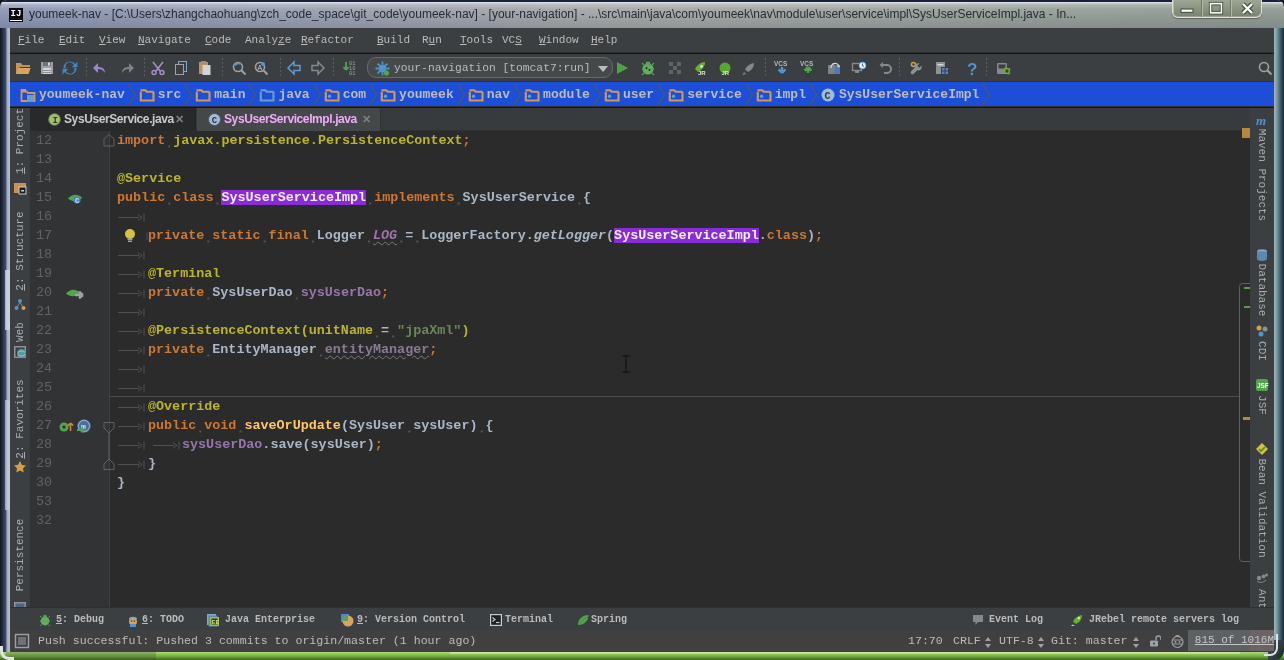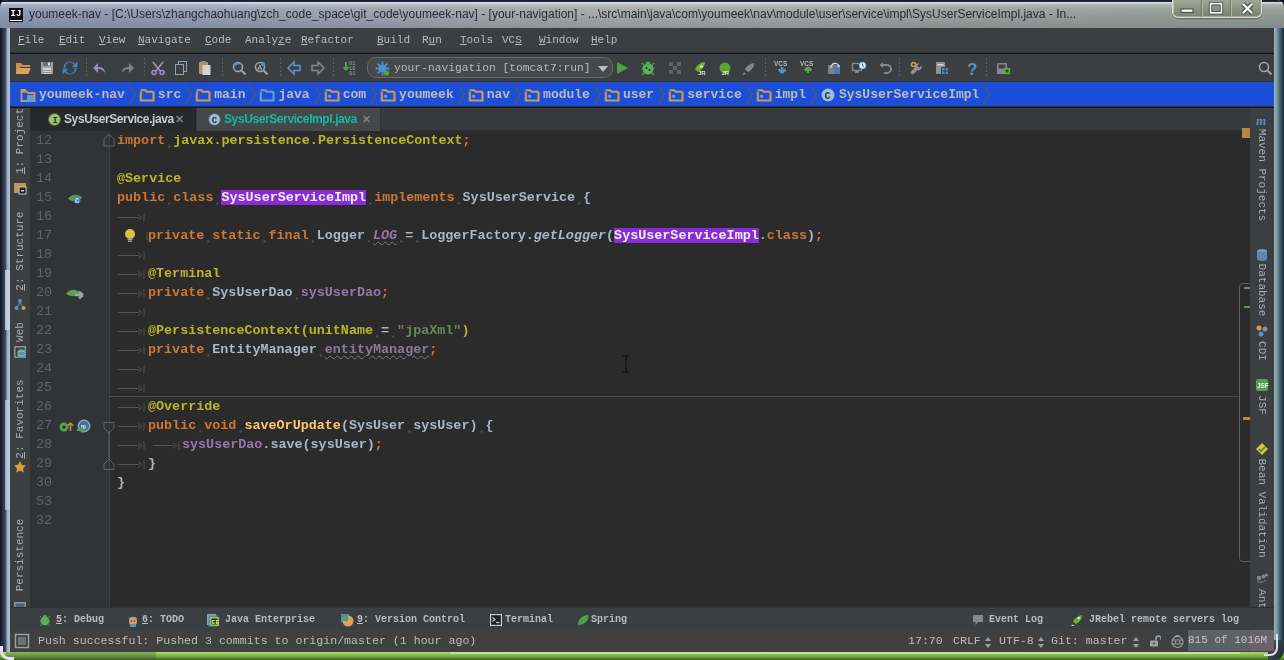--- a/index.html
+++ b/index.html
@@ -64,21 +64,21 @@
   .s { color:#6a8759; } .m { color:#ffc66d; }
   .hl { color:#eeeeee; background:#8a2bd8; }
   .it { font-style:italic; }
   .wavy { text-decoration:underline; text-decoration-style:wavy; text-decoration-color:#7a7a7a; text-decoration-thickness:1px; text-underline-offset:2px; }
   #bottombar { left:10px; top:607px; width:1264px; height:23px; background:#3c3f41; border-top:1px solid #2e3133; }
   #bottombar .bi { position:absolute; top:6px; color:#bbbbbb; font:bold 10px "Liberation Mono",monospace; white-space:pre; }
   #statusbar { left:10px; top:630px; width:1264px; height:22px; background:#404040; }
   #statusbar .si { position:absolute; color:#bbbbbb; font:11.6px "Liberation Mono",monospace; top:4px; white-space:pre; }
   #membox { position:absolute; left:1178px; top:0px; width:86px; height:21px; background:#5e6163; }
   #membox .fill { position:absolute; right:0; top:0; width:24px; height:21px; background:#6b6367; }
-  #membox .t { position:absolute; width:100%; text-align:left; color:#c3c6c8; font:11px/21px "Liberation Mono",monospace; }
+  #membox .t { position:absolute; width:100%; text-align:right; color:#c3c6c8; font:11px/21px "Liberation Mono",monospace;text-decoration:underline; }
   .icon { position:absolute; }
 </style>
 </head>
 <body>
 
   <div id="titlebar" class="abs">
     <div class="shade"></div>
     <div id="ijicon" class="abs"><span>IJ</span></div>
     <div id="title-text" class="abs">youmeek-nav - [C:\Users\zhangchaohuang\zch_code_space\git_code\youmeek-nav] - [your-navigation] - ...\src\main\java\com\youmeek\nav\module\user\service\impl\SysUserServiceImpl.java - In...</div>
     <div id="winbtns" class="abs">
@@ -443,21 +443,21 @@
           <text x="4.6" y="10" font-family="Liberation Mono" font-weight="bold" font-size="9" fill="#2f3a22">I</text>
         </svg>
         <div class="tt" style="left:34px;color:#c7cbcd">SysUserService.java</div>
         <div class="x" style="left:145px">✕</div>
       </div>
       <div class="tab" style="left:167px;width:184px;background:#454849;border-right:1px solid #313335">
         <svg class="icon" style="left:11px;top:5px" width="13" height="13" viewBox="0 0 13 13">
           <circle cx="6.5" cy="6.5" r="6" fill="#9fbcd8" stroke="#47586b"></circle>
           <text x="3.8" y="10" font-family="Liberation Mono" font-weight="bold" font-size="9" fill="#26313c">C</text>
         </svg>
-        <div class="tt" style="left:27px;color:#14b8a6">SysUserServiceImpl.java</div>
+        <div class="tt" style="left:27px;color:#f0abfc">SysUserServiceImpl.java</div>
         <div class="x" style="left:165px">✕</div>
       </div>
     </div>
     <svg id="edsvg" width="1220" height="499" style="position:absolute;left:0;top:0">
       <rect x="0" y="23" width="79" height="476" fill="#313335"></rect>
       <line x1="79.5" y1="23" x2="79.5" y2="499" stroke="#3f4244" stroke-width="1"></line>
       <line x1="79" y1="288.5" x2="1209" y2="288.5" stroke="#4d4d4d" stroke-width="1"></line>
       <line x1="88" y1="109.5" x2="109" y2="109.5" stroke="#4e5254" stroke-width="1"></line>
       <path d="M108 106.7L112 109.5L108 112.3" fill="none" stroke="#4e5254" stroke-width="1"></path>
       <line x1="114" y1="105.5" x2="114" y2="113.5" stroke="#4e5254" stroke-width="1"></line>

